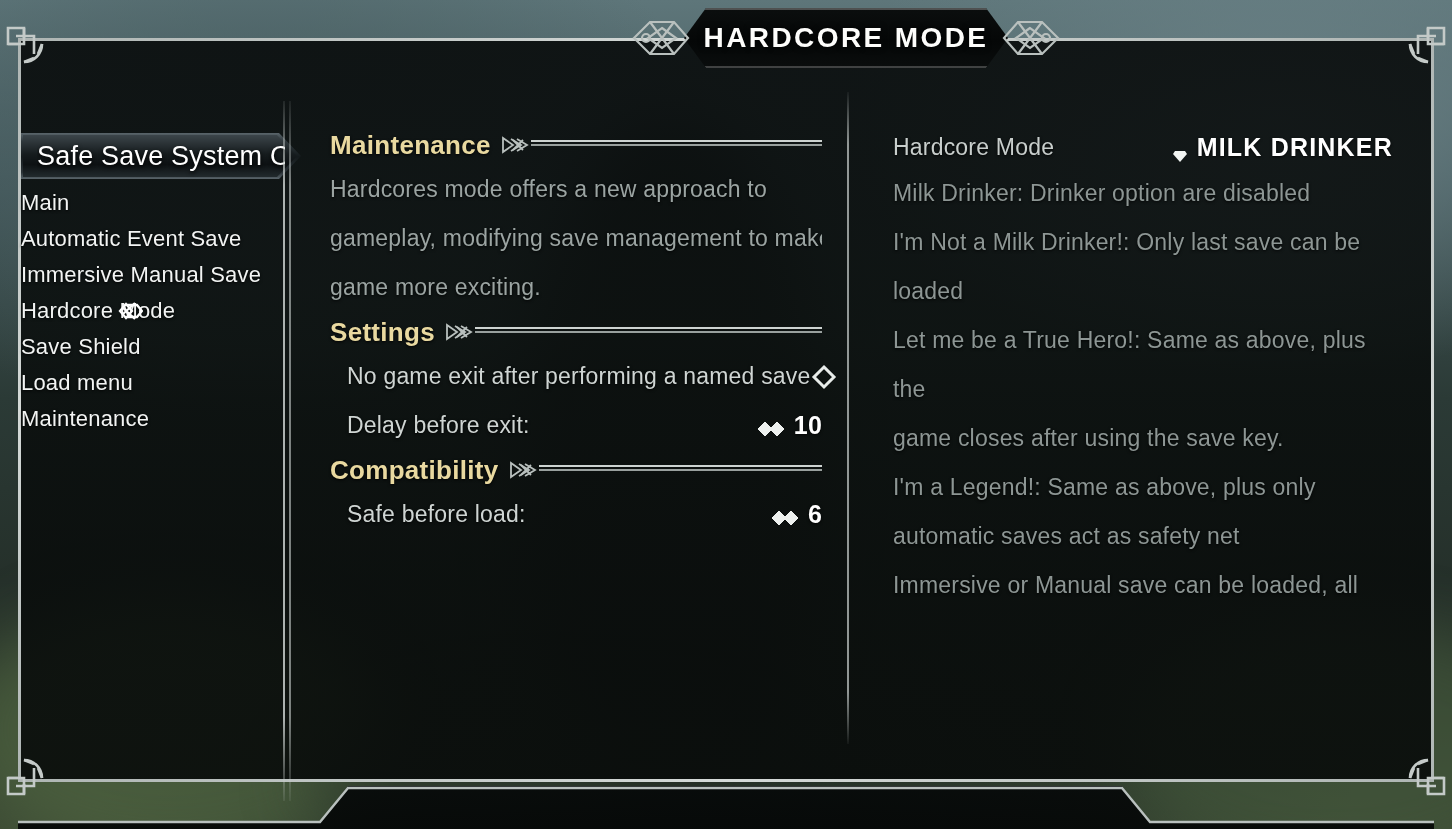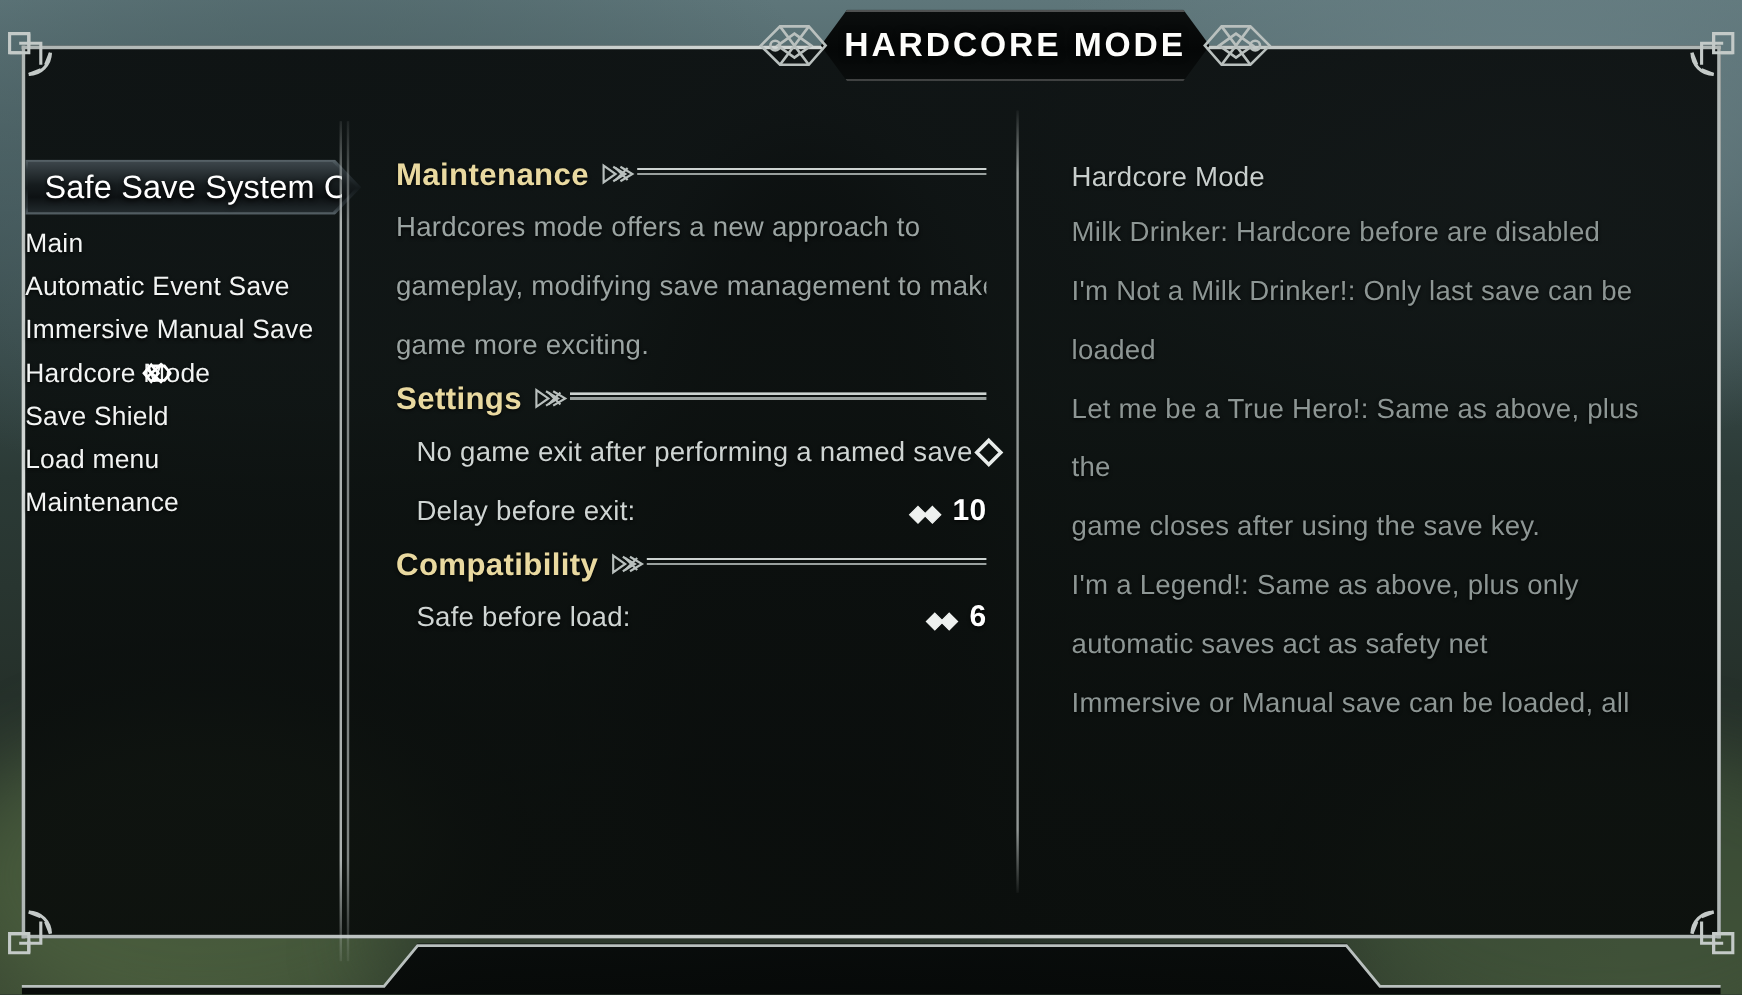--- a/index.html
+++ b/index.html
@@ -398,22 +398,32 @@
             </svg>
         </span>
         <span class="opt-val">6</span>
       </span>
     </div>
   </div>
 
   <div id="col-right">
     <div class="rc-head">
       <span>Hardcore Mode</span>
-    </div>
-    <div class="rc-body">Milk Drinker: Hardcore before are disabled</div>
+      <span class="rc-val">
+        <span class="gem">
+          <svg viewBox="0 0 16 14">
+              <g fill="#f2f5f3">
+            <path d="M3 2 L13 2 L15 5 L8 13 L1 5 Z"></path>
+          </g>
+            </svg>
+        </span>
+        <span>MILK DRINKER</span>
+      </span>
+    </div>
+    <div class="rc-body">Milk Drinker: Drinker option are disabled</div>
     <div class="rc-body">I'm Not a Milk Drinker!: Only last save can be</div>
     <div class="rc-body">loaded</div>
     <div class="rc-body">Let me be a True Hero!: Same as above, plus the</div>
     <div class="rc-body">game closes after using the save key.</div>
     <div class="rc-body">I'm a Legend!: Same as above, plus only</div>
     <div class="rc-body">automatic saves act as safety net</div>
     <div class="rc-body">Immersive or Manual save can be loaded, all</div>
   </div>
 
   <div id="botbar"></div>

